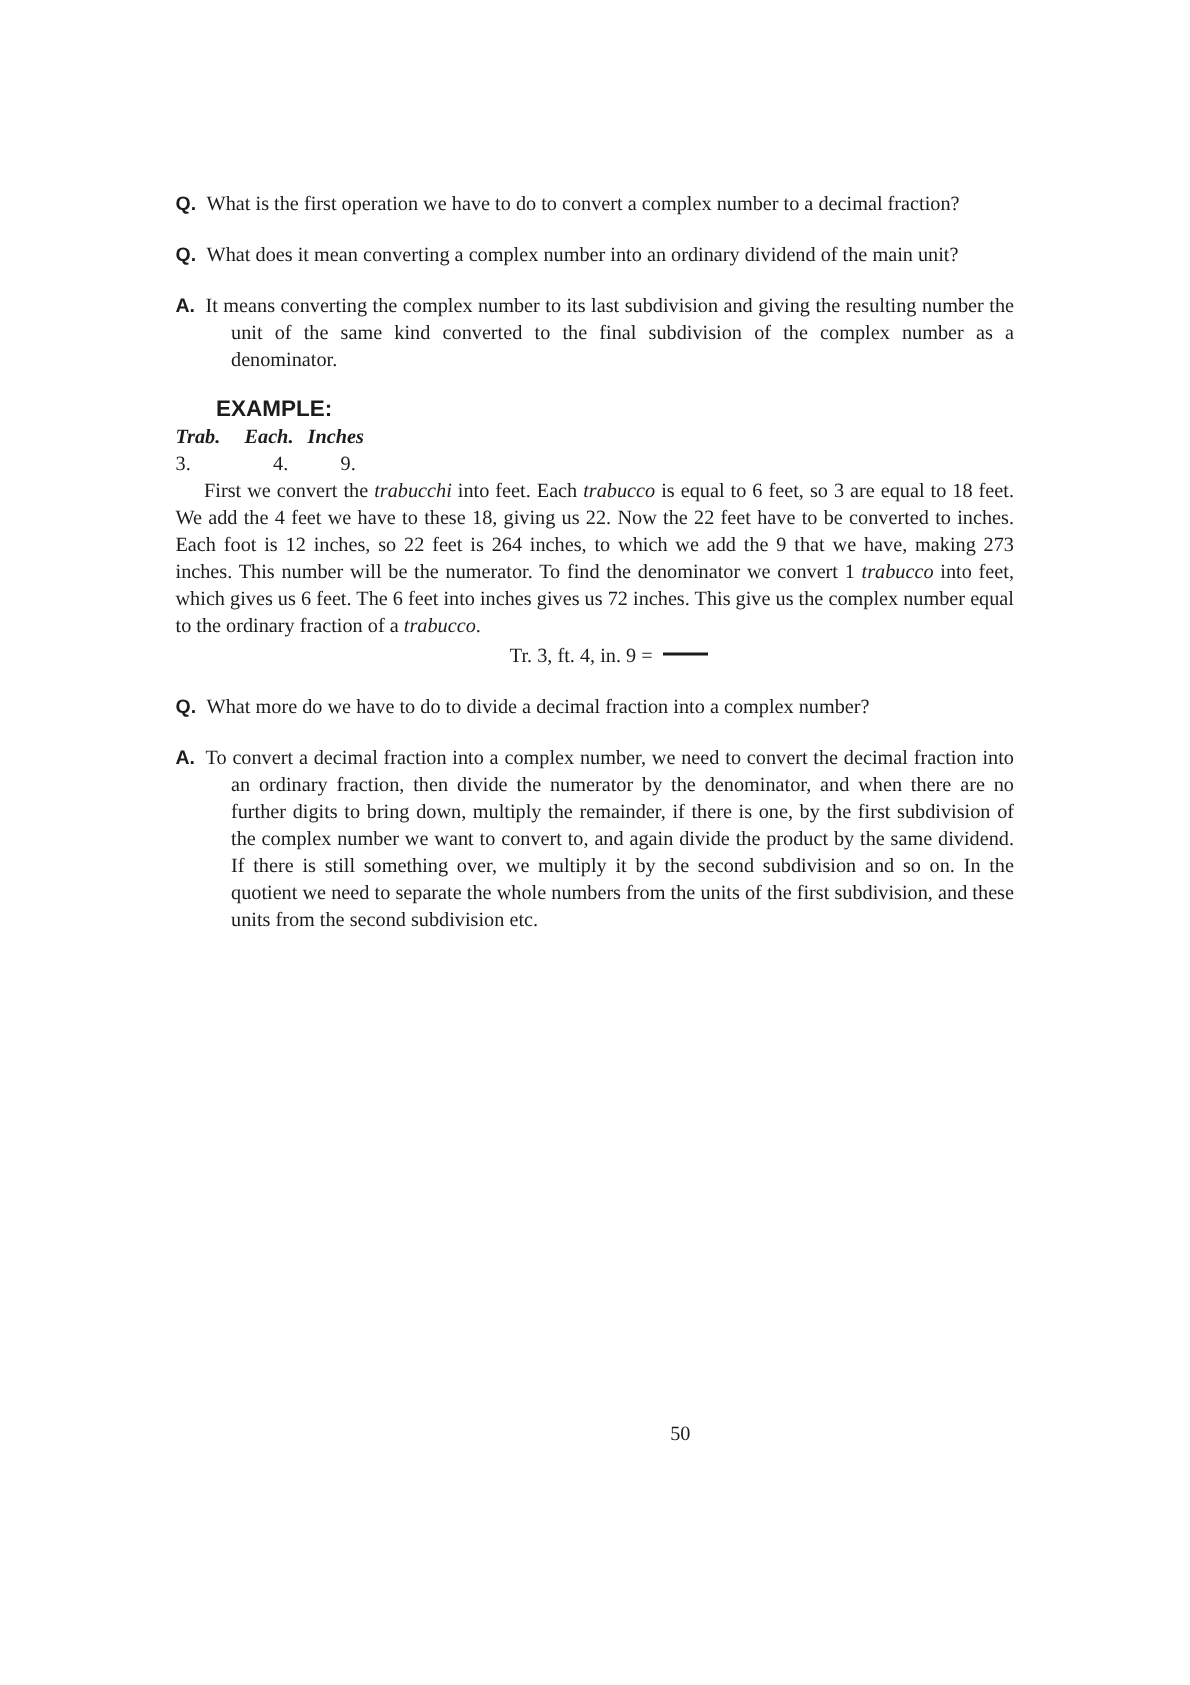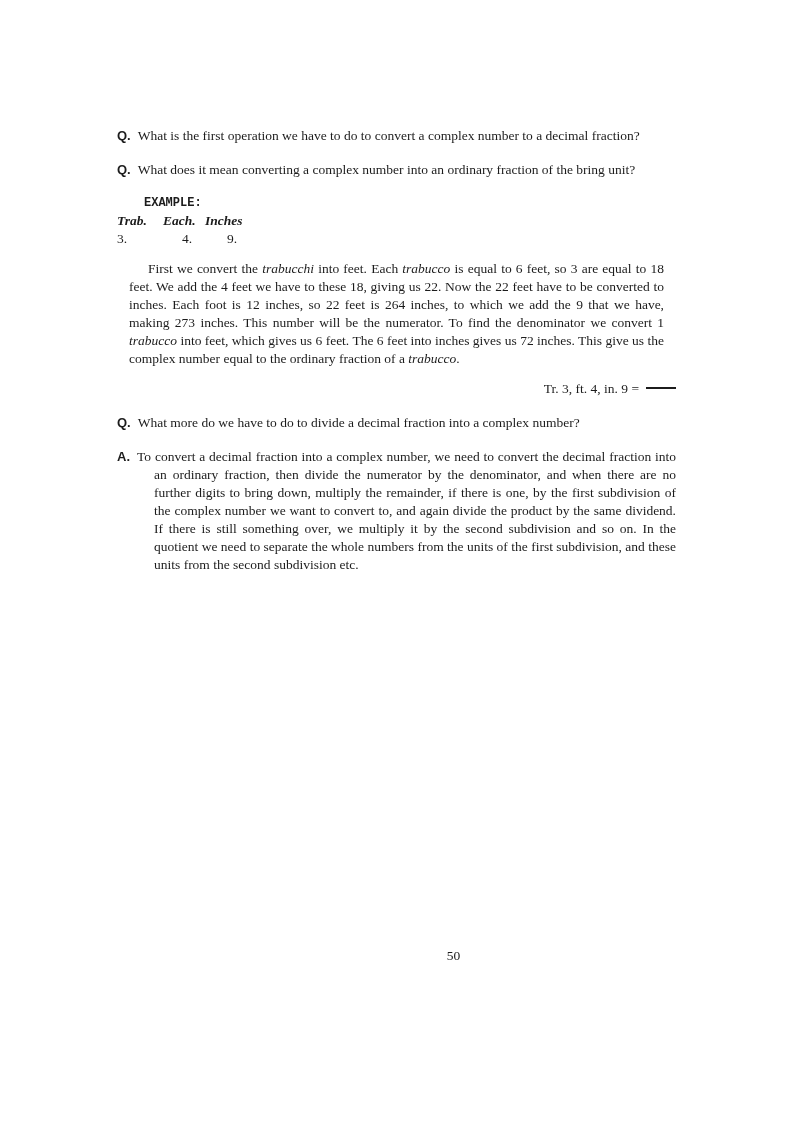--- a/index.html
+++ b/index.html
@@ -24,47 +24,47 @@
       text-indent: -37px;
       margin: 16px 0 12px 0;
     }
     .qa-label {
       font-family: "Liberation Sans", sans-serif;
       font-weight: bold;
       padding-right: 7px;
       font-size: 13px;
     }
     .example-heading {
-      font-family: Liberation Mono, monospace;
+      font-family: Liberation Sans, sans-serif;
       font-weight: bold;
-      font-size: 12px;
+      font-size: 15px;
       margin-top: 15px;
       text-align: left;
       padding-left: 27px;
     }
     .table-row { text-align: left; }
     .table-row.header span {
       font-weight: bold;
       font-style: italic;
       display: inline-block;
     }
     .table-row.values span { display: inline-block; }
     .col-h0 { width: 46px; font-family: Liberation Serif, serif; }
     .col-h1 { width: 42px; }
     .col-v0 { width: 65px; }
     .col-v1 { width: 45px; }
     .example-paragraph {
-      margin: 12px;
+      margin: 0;
       text-indent: 19px;
     }
     .italic-term { font-style: italic; }
     .result-line {
       margin: 2px 0 1px 0;
       padding-left: 19px;
-      text-align: right;
+      text-align: center;
     }
     .frac-bar {
       display: inline-block;
       width: 30px;
       height: 1.5px;
       background: #1c1c1c;
       vertical-align: 0.32em;
       margin-left: 7px;
     }
     .page-number {
@@ -81,23 +81,26 @@
 <body>
 
 <div class="text-block">
 
   <div class="qa">
     <span class="qa-label">Q.</span><span class="qa-text">What is the first operation we have to do to convert a complex number to a decimal fraction?</span>
   </div>
 
 
   <div class="qa">
-    <span class="qa-label">Q.</span><span class="qa-text">What does it mean converting a complex number into an ordinary fraction of the bring unit?</span>
+    <span class="qa-label">Q.</span><span class="qa-text">What does it mean converting a complex number into an ordinary dividend of the main unit?</span>
   </div>
 
+  <div class="qa">
+    <span class="qa-label">A.</span><span class="qa-text">It means converting the complex number to its last subdivision and giving the resulting number the unit of the same kind converted to the final subdivision of the complex number as a denominator.</span>
+  </div>
 
   <div class="example-heading">EXAMPLE:</div>
 
   <div class="table-row header">
     <span class="col-h0">Trab.</span><span class="col-h1">Each.</span><span>Inches</span>
   </div>
 
   <div class="table-row values">
     <span class="col-v0">3.</span><span class="col-v1">4.</span><span>9.</span>
   </div>

